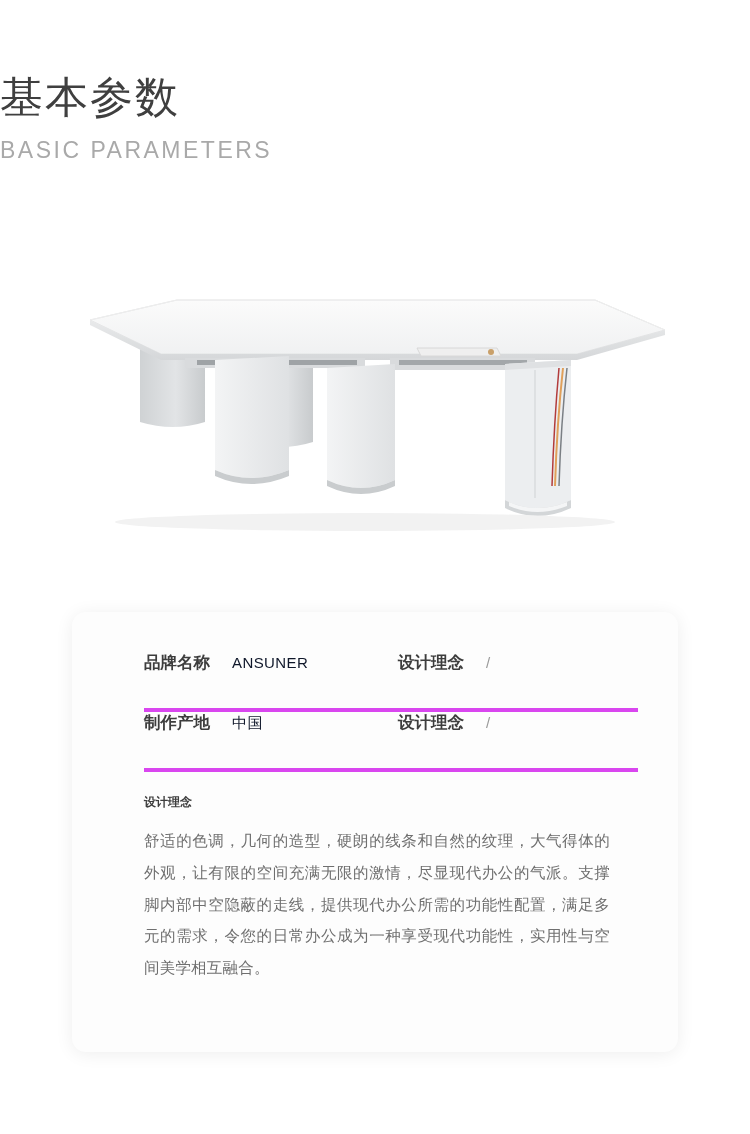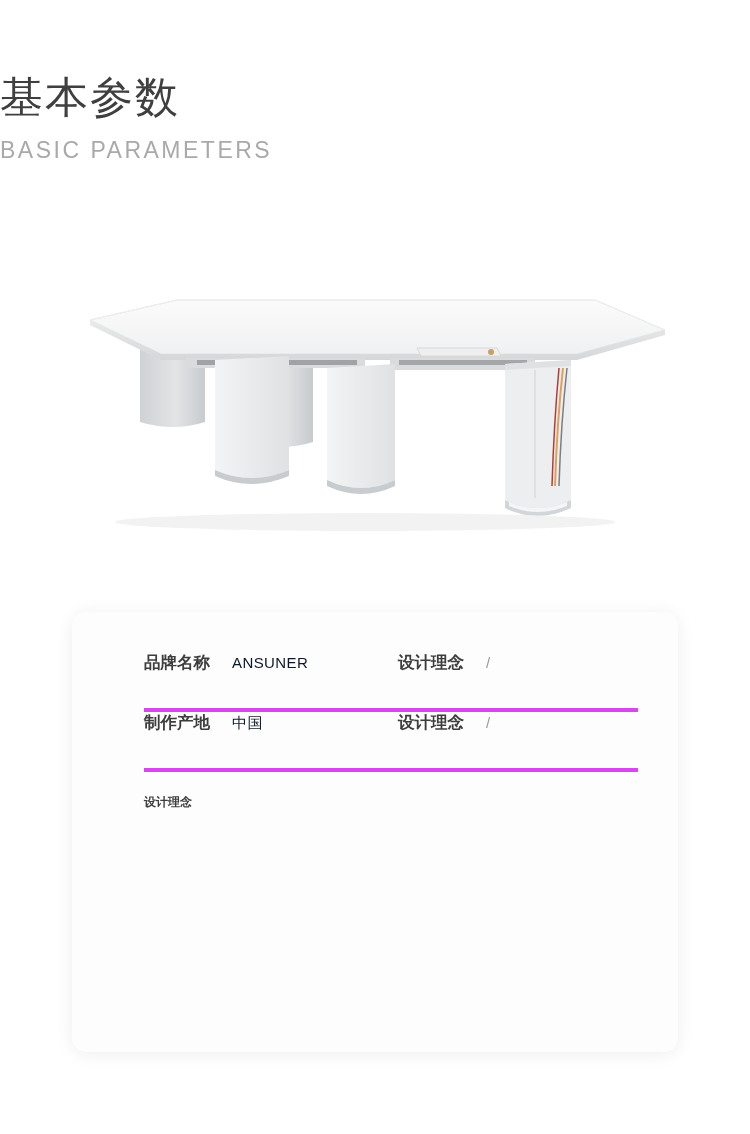--- a/index.html
+++ b/index.html
@@ -193,16 +193,17 @@
         <span class="param-value">中国</span>
       </div>
       <div class="param-cell">
         <span class="param-label">设计理念</span>
         <span class="param-value slash">/</span>
       </div>
     </div>
 
     <div class="concept">
       <div class="concept-title">设计理念</div>
+      <div class="concept-body">舒适的色调，几何的造型，硬朗的线条和自然的纹理，大气得体的外观，让有限的空间充满无限的激情，尽显现代办公的气派。支撑脚内部中空隐蔽的走线，提供现代办公所需的功能性配置，满足多元的需求，令您的日常办公成为一种享受现代功能性，实用性与空间美学相互融合。</div>
     </div>
 
   </div>
 </div>
 
 </body></html>

